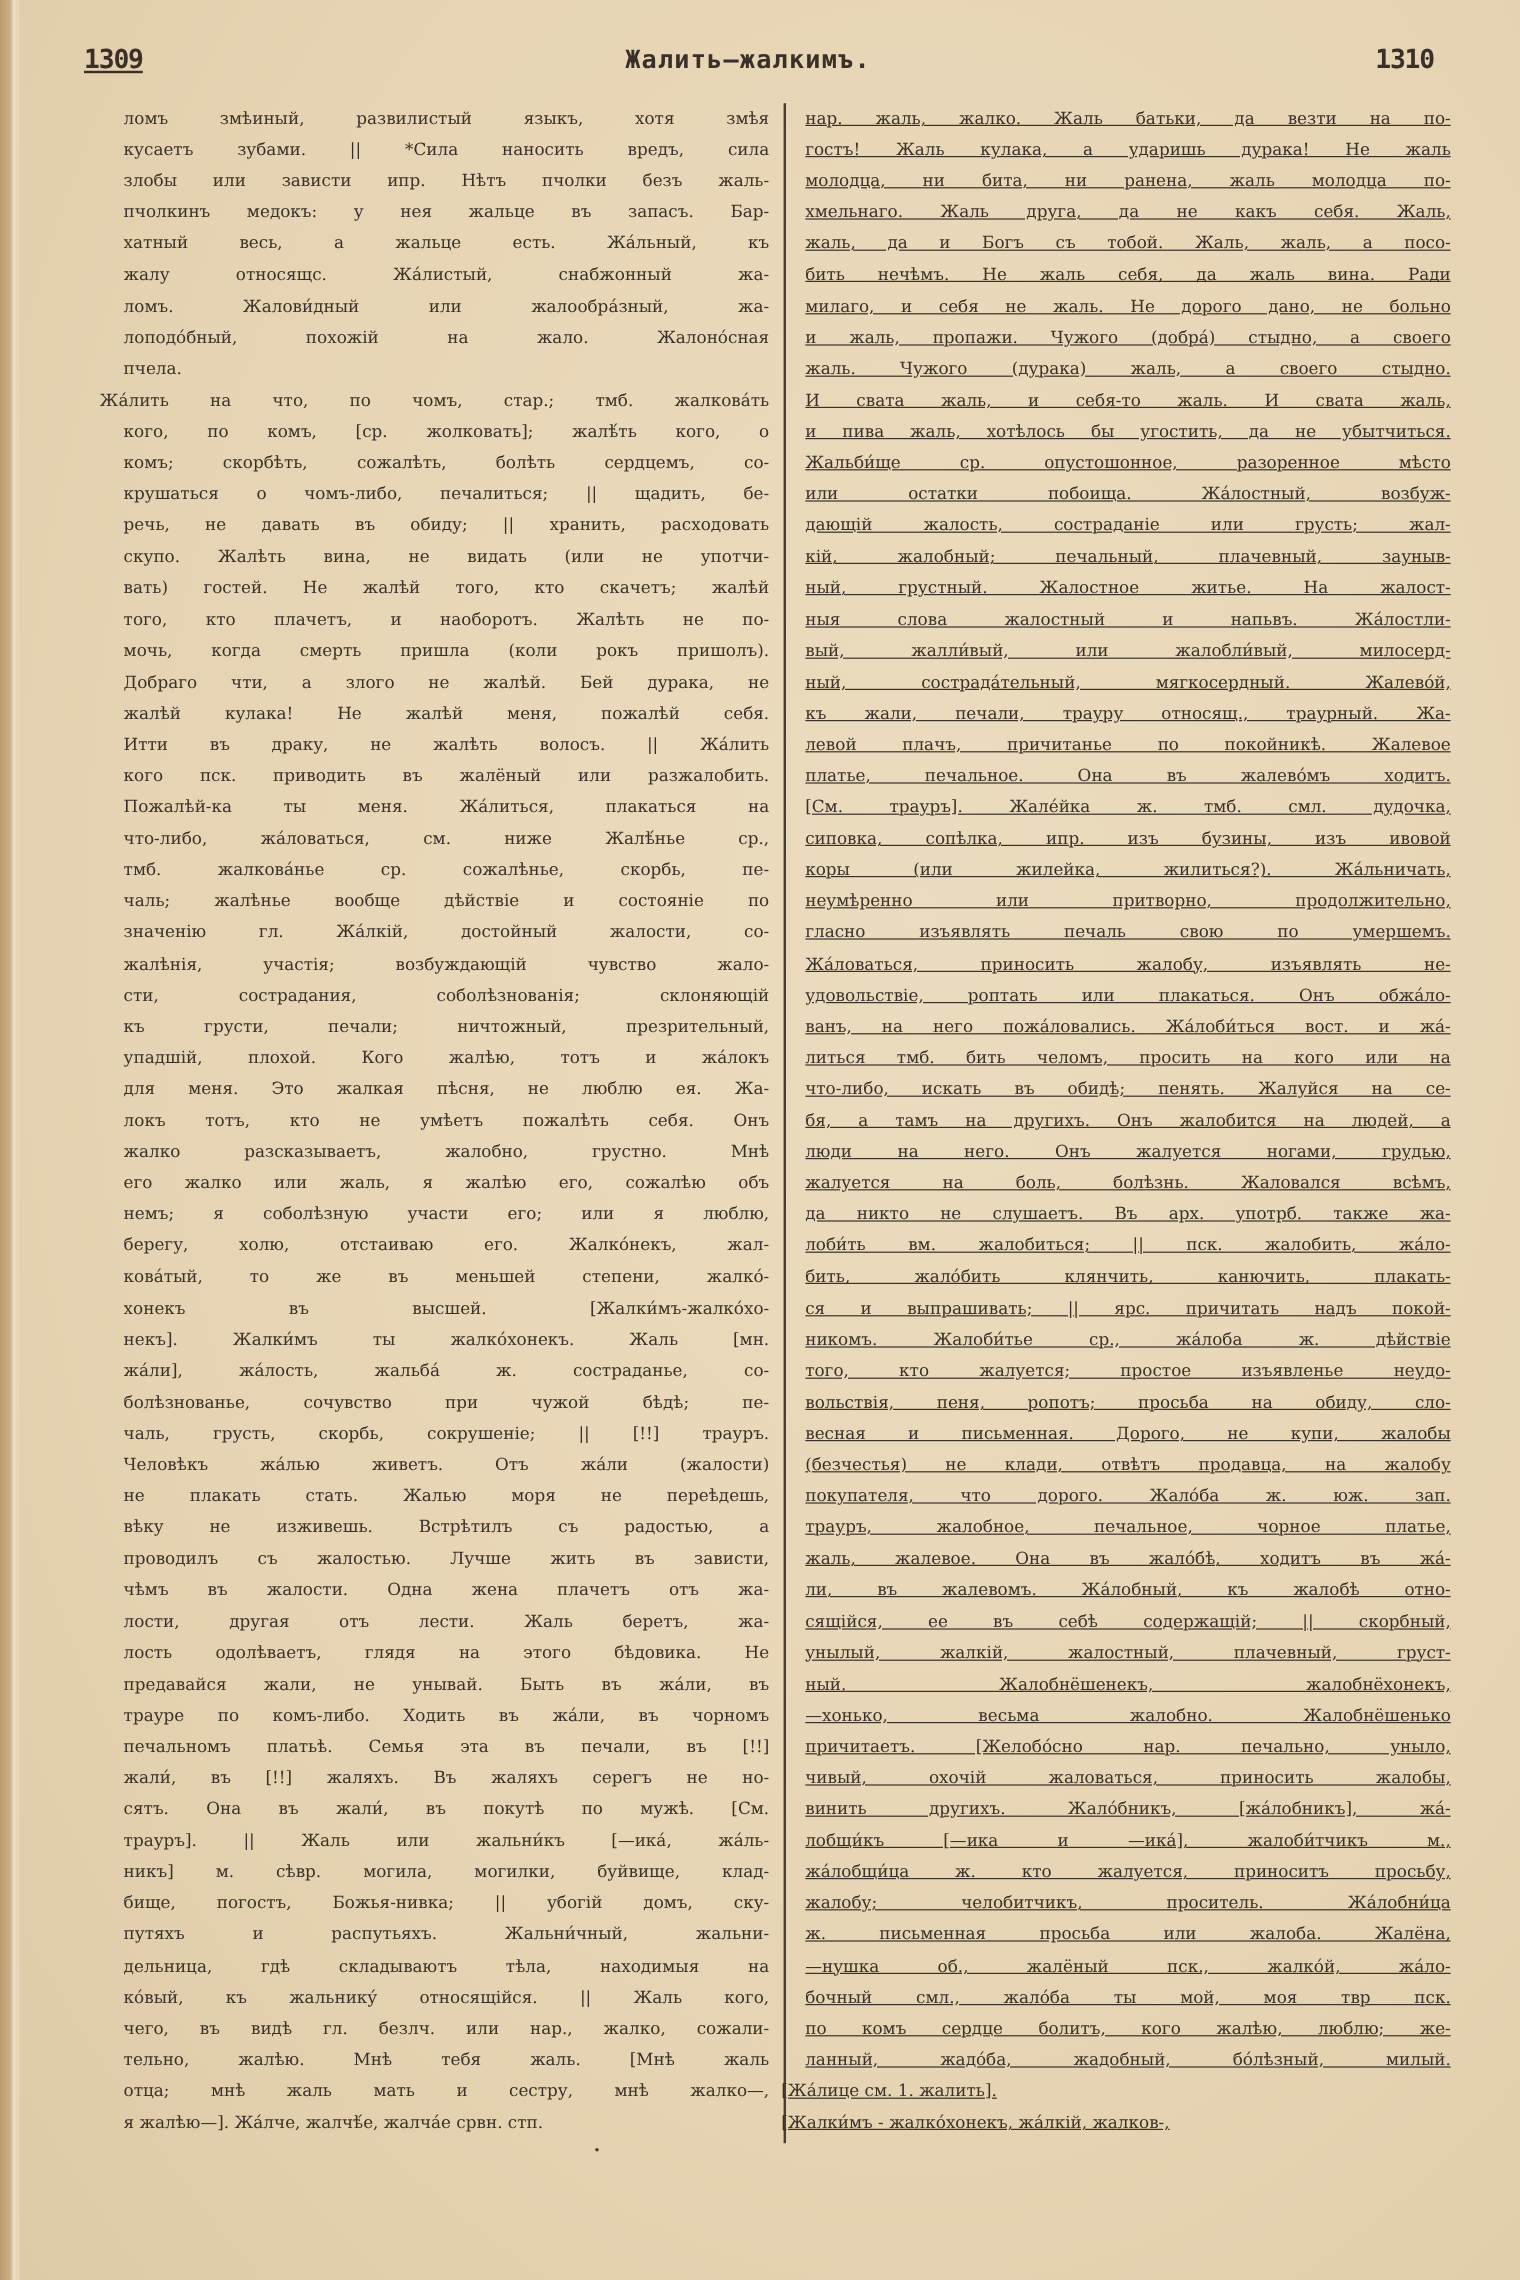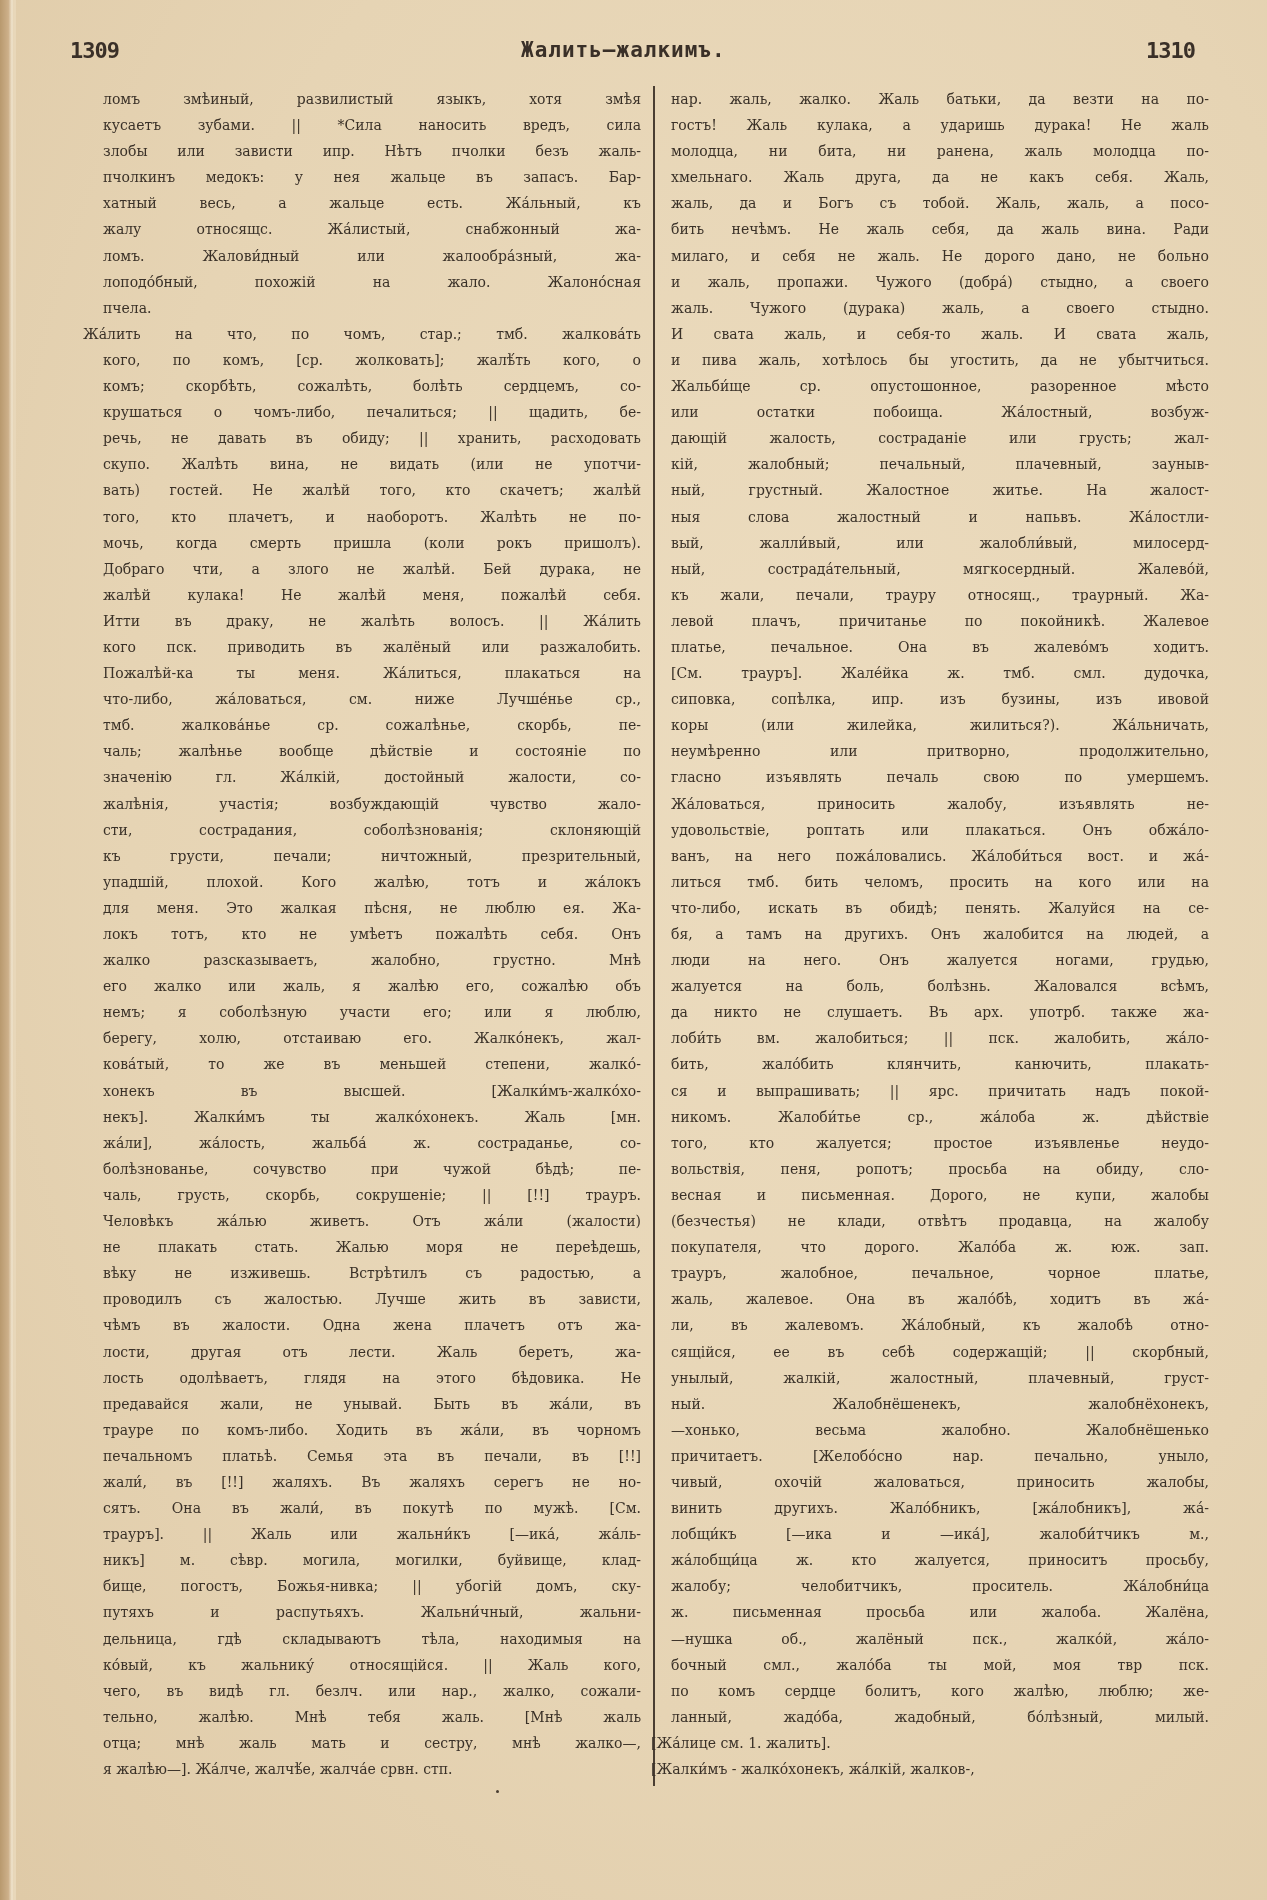--- a/index.html
+++ b/index.html
@@ -15,33 +15,33 @@
     background: linear-gradient(to right, #b8996e 0%, #cdb08a 60%, #efe3cc 85%, #e4d2b2 100%);
   }
   .page {
     position: absolute; left: 16px; top: 0; right: 0; bottom: 0;
     background: radial-gradient(ellipse at 60% 40%, #ecdcbf 0%, #e6d4b4 60%, #dfcaa7 100%);
   }
   .header {
     position: absolute; top: 38px; left: 0; right: 0; height: 30px;
     font-family: "DejaVu Sans Mono", "Liberation Mono", monospace;
   }
-  .pnum-left { position: absolute; left: 54px; top: 0; font-size: 22px; font-weight: bold; letter-spacing: -1px; color: #3a3028; }
+  .pnum-left { position: absolute; left: 54px; top: 0; font-size: 22px; font-weight: bold; letter-spacing: -1px; color: #3a3028; text-decoration: underline; }
   .pnum-right { position: absolute; left: 1130px; top: 0; font-size: 22px; font-weight: bold; letter-spacing: -1px; color: #3a3028; }
   .running-title { position: absolute; left: 505px; top: 0; font-size: 21px; font-weight: bold; letter-spacing: 1px; color: #3a3028; }
   .col-rule {
     position: absolute; left: 637px; top: 86px; width: 2px; height: 1700px;
     background: #4a3e32;
   }
   .col {
     position: absolute; top: 86px;
     font-size: 14px; line-height: 26.1px;
   }
   .col-left { left: 87px; width: 538px; }
-  .col-right { left: 655px; width: 538px; }
+  .col-right { left: 655px; width: 538px; text-decoration: underline; }
   .line {
     display: block; white-space: nowrap; height: 26.1px;
     text-align: justify; text-align-last: justify;
     overflow: hidden;
   }
   .line.last { text-align-last: left; }
   .line.sub-left { margin-left: -20px; }
   .dot { position: absolute; width: 3px; height: 3px; background: #4a3e32; border-radius: 50%; }
 </style>
 </head>
@@ -74,21 +74,21 @@
       <span class="line">речь, не давать въ обиду; || хранить, расходовать</span>
       <span class="line">скупо. Жалѣть вина, не видать (или не употчи-</span>
       <span class="line">вать) гостей. Не жалѣй того, кто скачетъ; жалѣй</span>
       <span class="line">того, кто плачетъ, и наоборотъ. Жалѣть не по-</span>
       <span class="line">мочь, когда смерть пришла (коли рокъ пришолъ).</span>
       <span class="line">Добраго чти, а злого не жалѣй. Бей дурака, не</span>
       <span class="line">жалѣй кулака! Не жалѣй меня, пожалѣй себя.</span>
       <span class="line">Итти въ драку, не жалѣть волосъ. || Жа́лить</span>
       <span class="line">кого пск. приводить въ жалёный или разжалобить.</span>
       <span class="line">Пожалѣй-ка ты меня. Жа́литься, плакаться на</span>
-      <span class="line">что-либо, жа́ловаться, см. ниже Лучше́нье ср.,</span>
+      <span class="line">что-либо, жа́ловаться, см. ниже Жалѣ́нье ср.,</span>
       <span class="line">тмб. жалкова́нье ср. сожалѣнье, скорбь, пе-</span>
       <span class="line">чаль; жалѣнье вообще дѣйствіе и состояніе по</span>
       <span class="line">значенію гл. Жа́лкій, достойный жалости, со-</span>
       <span class="line">жалѣнія, участія; возбуждающій чувство жало-</span>
       <span class="line">сти, сострадания, соболѣзнованія; склоняющій</span>
       <span class="line">къ грусти, печали; ничтожный, презрительный,</span>
       <span class="line">упадшій, плохой. Кого жалѣю, тотъ и жа́локъ</span>
       <span class="line">для меня. Это жалкая пѣсня, не люблю ея. Жа-</span>
       <span class="line">локъ тотъ, кто не умѣетъ пожалѣть себя. Онъ</span>
       <span class="line">жалко разсказываетъ, жалобно, грустно. Мнѣ</span>

